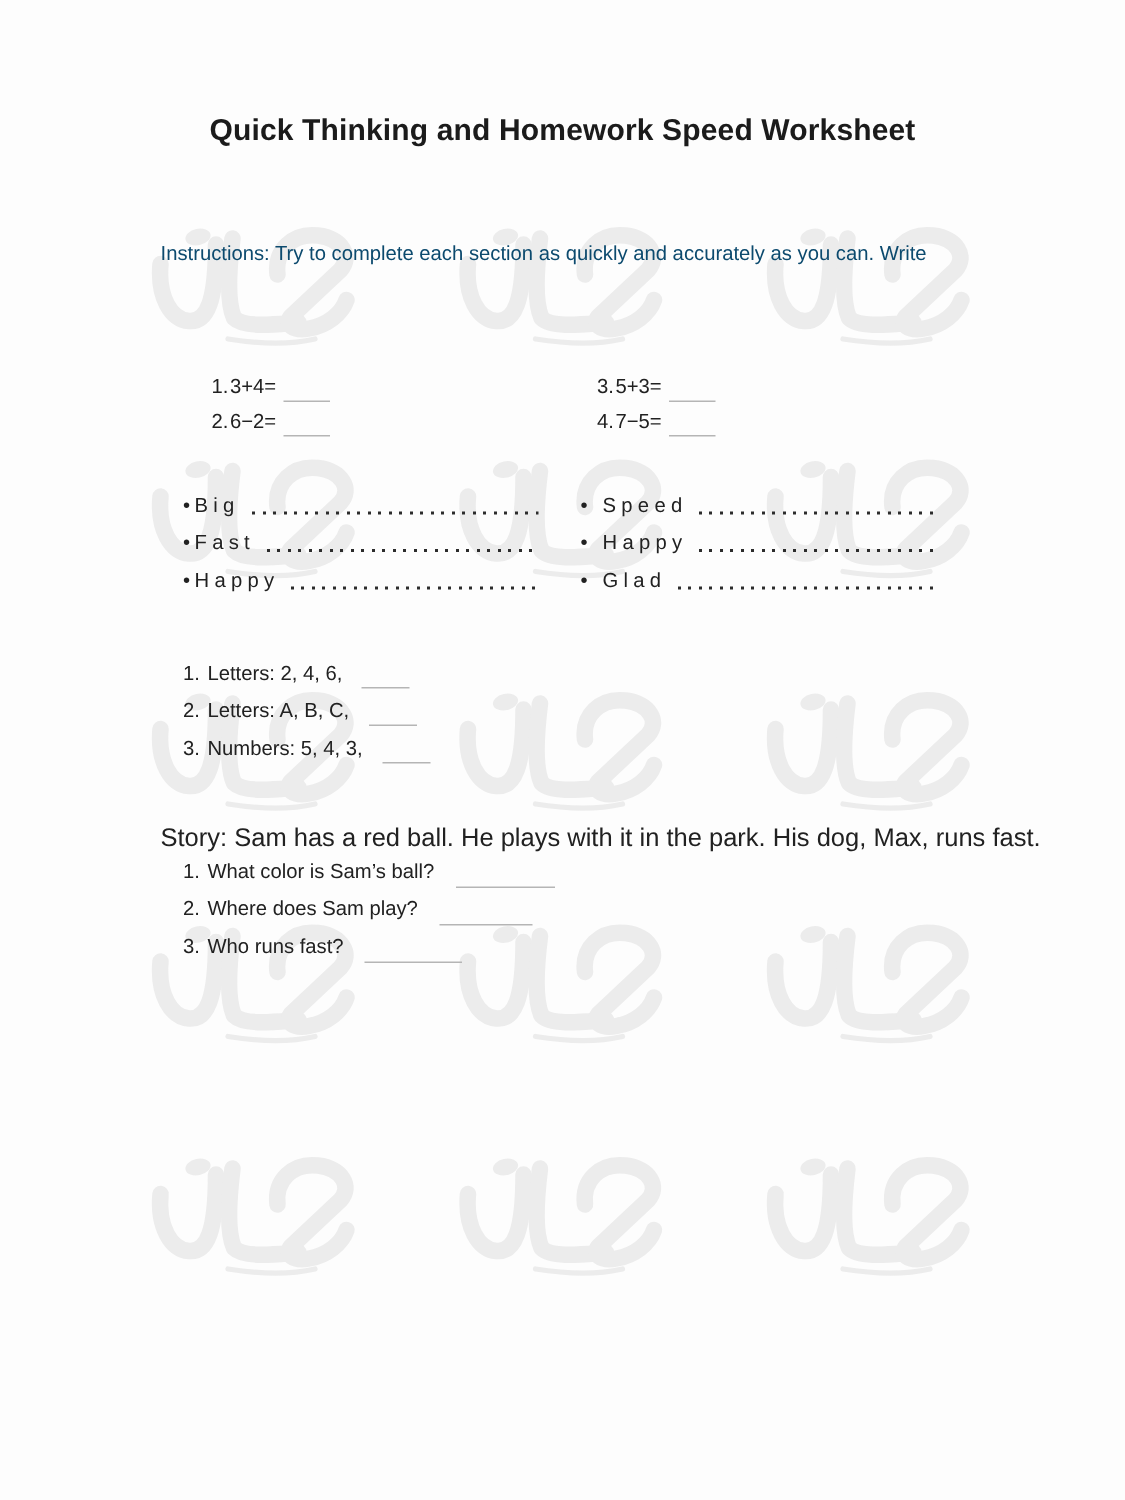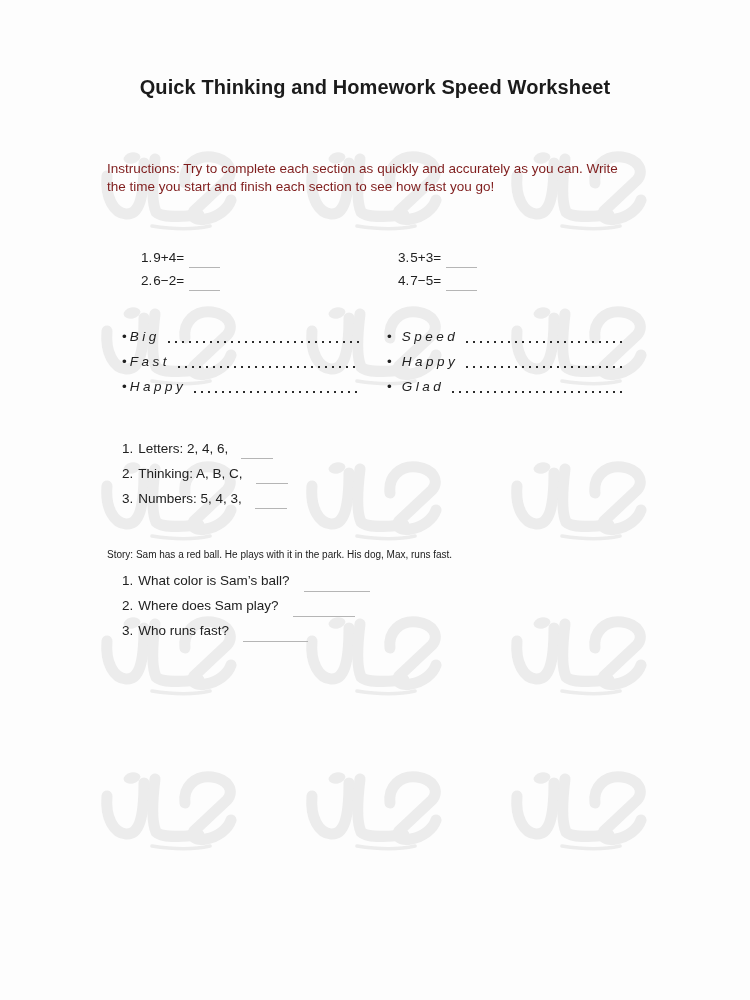--- a/index.html
+++ b/index.html
@@ -9,50 +9,50 @@
   }
   
   .wm-layer{position:absolute;inset:0;pointer-events:none;}
   .wm{position:absolute;width:143px;height:90px;}
   
   .title{
     position:absolute;top:76px;left:0;width:100%;margin:0;
     text-align:center;font-size:20px;font-weight:600;color:#1b1b1b;letter-spacing:0.1px;
   }
   
-  .instructions{position:absolute;left:107px;top:160px;font-size:13.5px;line-height:17.5px;color:#7f1d1d;}
+  .instructions{position:absolute;left:107px;top:160px;font-size:13.5px;line-height:17.5px;color:#0c4a6e;text-align:right;}
   .instructions div{white-space:nowrap;}
   
   .math-col{position:absolute;top:250px;font-size:13.5px;}
   .math-left{left:141px;}
   .math-right{left:398px;}
   .mrow{display:flex;align-items:flex-start;height:23px;}
   .mrow .num{margin-right:1px;}
   .blank{display:inline-block;border-bottom:1px solid #b5b5b5;}
   .mblank{width:31px;height:17px;margin-left:5px;}
   
   .words-col{position:absolute;top:329px;width:237px;font-size:13.5px;}
   .words-left{left:122px;}
   .words-right{left:387px;}
   .wrow{display:flex;align-items:flex-start;height:25px;}
   .bullet{font-size:13.5px;}
   .words-left .bullet{margin-right:3px;}
   .words-right .bullet{margin-right:10px;}
-  .word{letter-spacing:3.5px;font-style:italic;}
+  .word{letter-spacing:3.5px;}
   .dots{
     flex:1;margin-left:8px;height:14px;
     background:repeating-linear-gradient(to right,#2c2c2c 0 2px,transparent 2px 7px) bottom/100% 2px no-repeat;
   }
   
   .seq{position:absolute;left:122px;top:441px;font-size:13.5px;}
   .srow{display:flex;align-items:flex-start;height:25px;}
   .srow .num{margin-right:5px;}
   .sblank{width:32px;height:17px;margin-left:13px;}
   
-  .story-text{position:absolute;left:107px;top:549px;font-size:10px;white-space:nowrap;text-align:right;}
+  .story-text{position:absolute;left:107px;top:549px;font-size:17px;white-space:nowrap;text-align:right;}
   .questions{position:absolute;left:122px;top:573px;font-size:13.5px;}
   .qrow{display:flex;align-items:flex-start;height:25px;}
   .qrow .num{margin-right:5px;}
   .qblank{height:18px;margin-left:14px;}
   .qb0{width:66px;}
   .qb1{width:62px;}
   .qb2{width:65px;}
 </style>
 </head>
 <body>
@@ -194,27 +194,26 @@
       </g>
       <ellipse cx="37" cy="15" rx="8.5" ry="5.5" fill="#ececec" transform="rotate(-12 37 15)"></ellipse>
       <path d="M57 83 C82 87 102 86 115 83" fill="none" stroke="#ececec" stroke-width="3.5" stroke-linecap="round"></path>
     </svg>
     </div>
 
   <h1 class="title">Quick Thinking and Homework Speed Worksheet</h1>
 
   <div class="instructions">
     <div>Instructions: Try to complete each section as quickly and accurately as you can. Write</div>
-    <div>the time you start and finish each section to see how fast you go!</div>
   </div>
 
   <div class="math-col math-left">
     <div class="mrow">
       <span class="num">1.</span>
-      <span class="expr">9+4=</span>
+      <span class="expr">3+4=</span>
       <span class="blank mblank"></span>
     </div>
     <div class="mrow">
       <span class="num">2.</span>
       <span class="expr">6−2=</span>
       <span class="blank mblank"></span>
     </div>
   </div>
 
   <div class="math-col math-right">
@@ -267,21 +266,21 @@
   </div>
 
   <div class="seq">
     <div class="srow">
       <span class="num">1.</span>
       <span>Letters: 2, 4, 6,</span>
       <span class="blank sblank"></span>
     </div>
     <div class="srow">
       <span class="num">2.</span>
-      <span>Thinking: A, B, C,</span>
+      <span>Letters: A, B, C,</span>
       <span class="blank sblank"></span>
     </div>
     <div class="srow">
       <span class="num">3.</span>
       <span>Numbers: 5, 4, 3,</span>
       <span class="blank sblank"></span>
     </div>
   </div>
 
   <div class="story-text">Story: Sam has a red ball. He plays with it in the park. His dog, Max, runs fast.</div>

